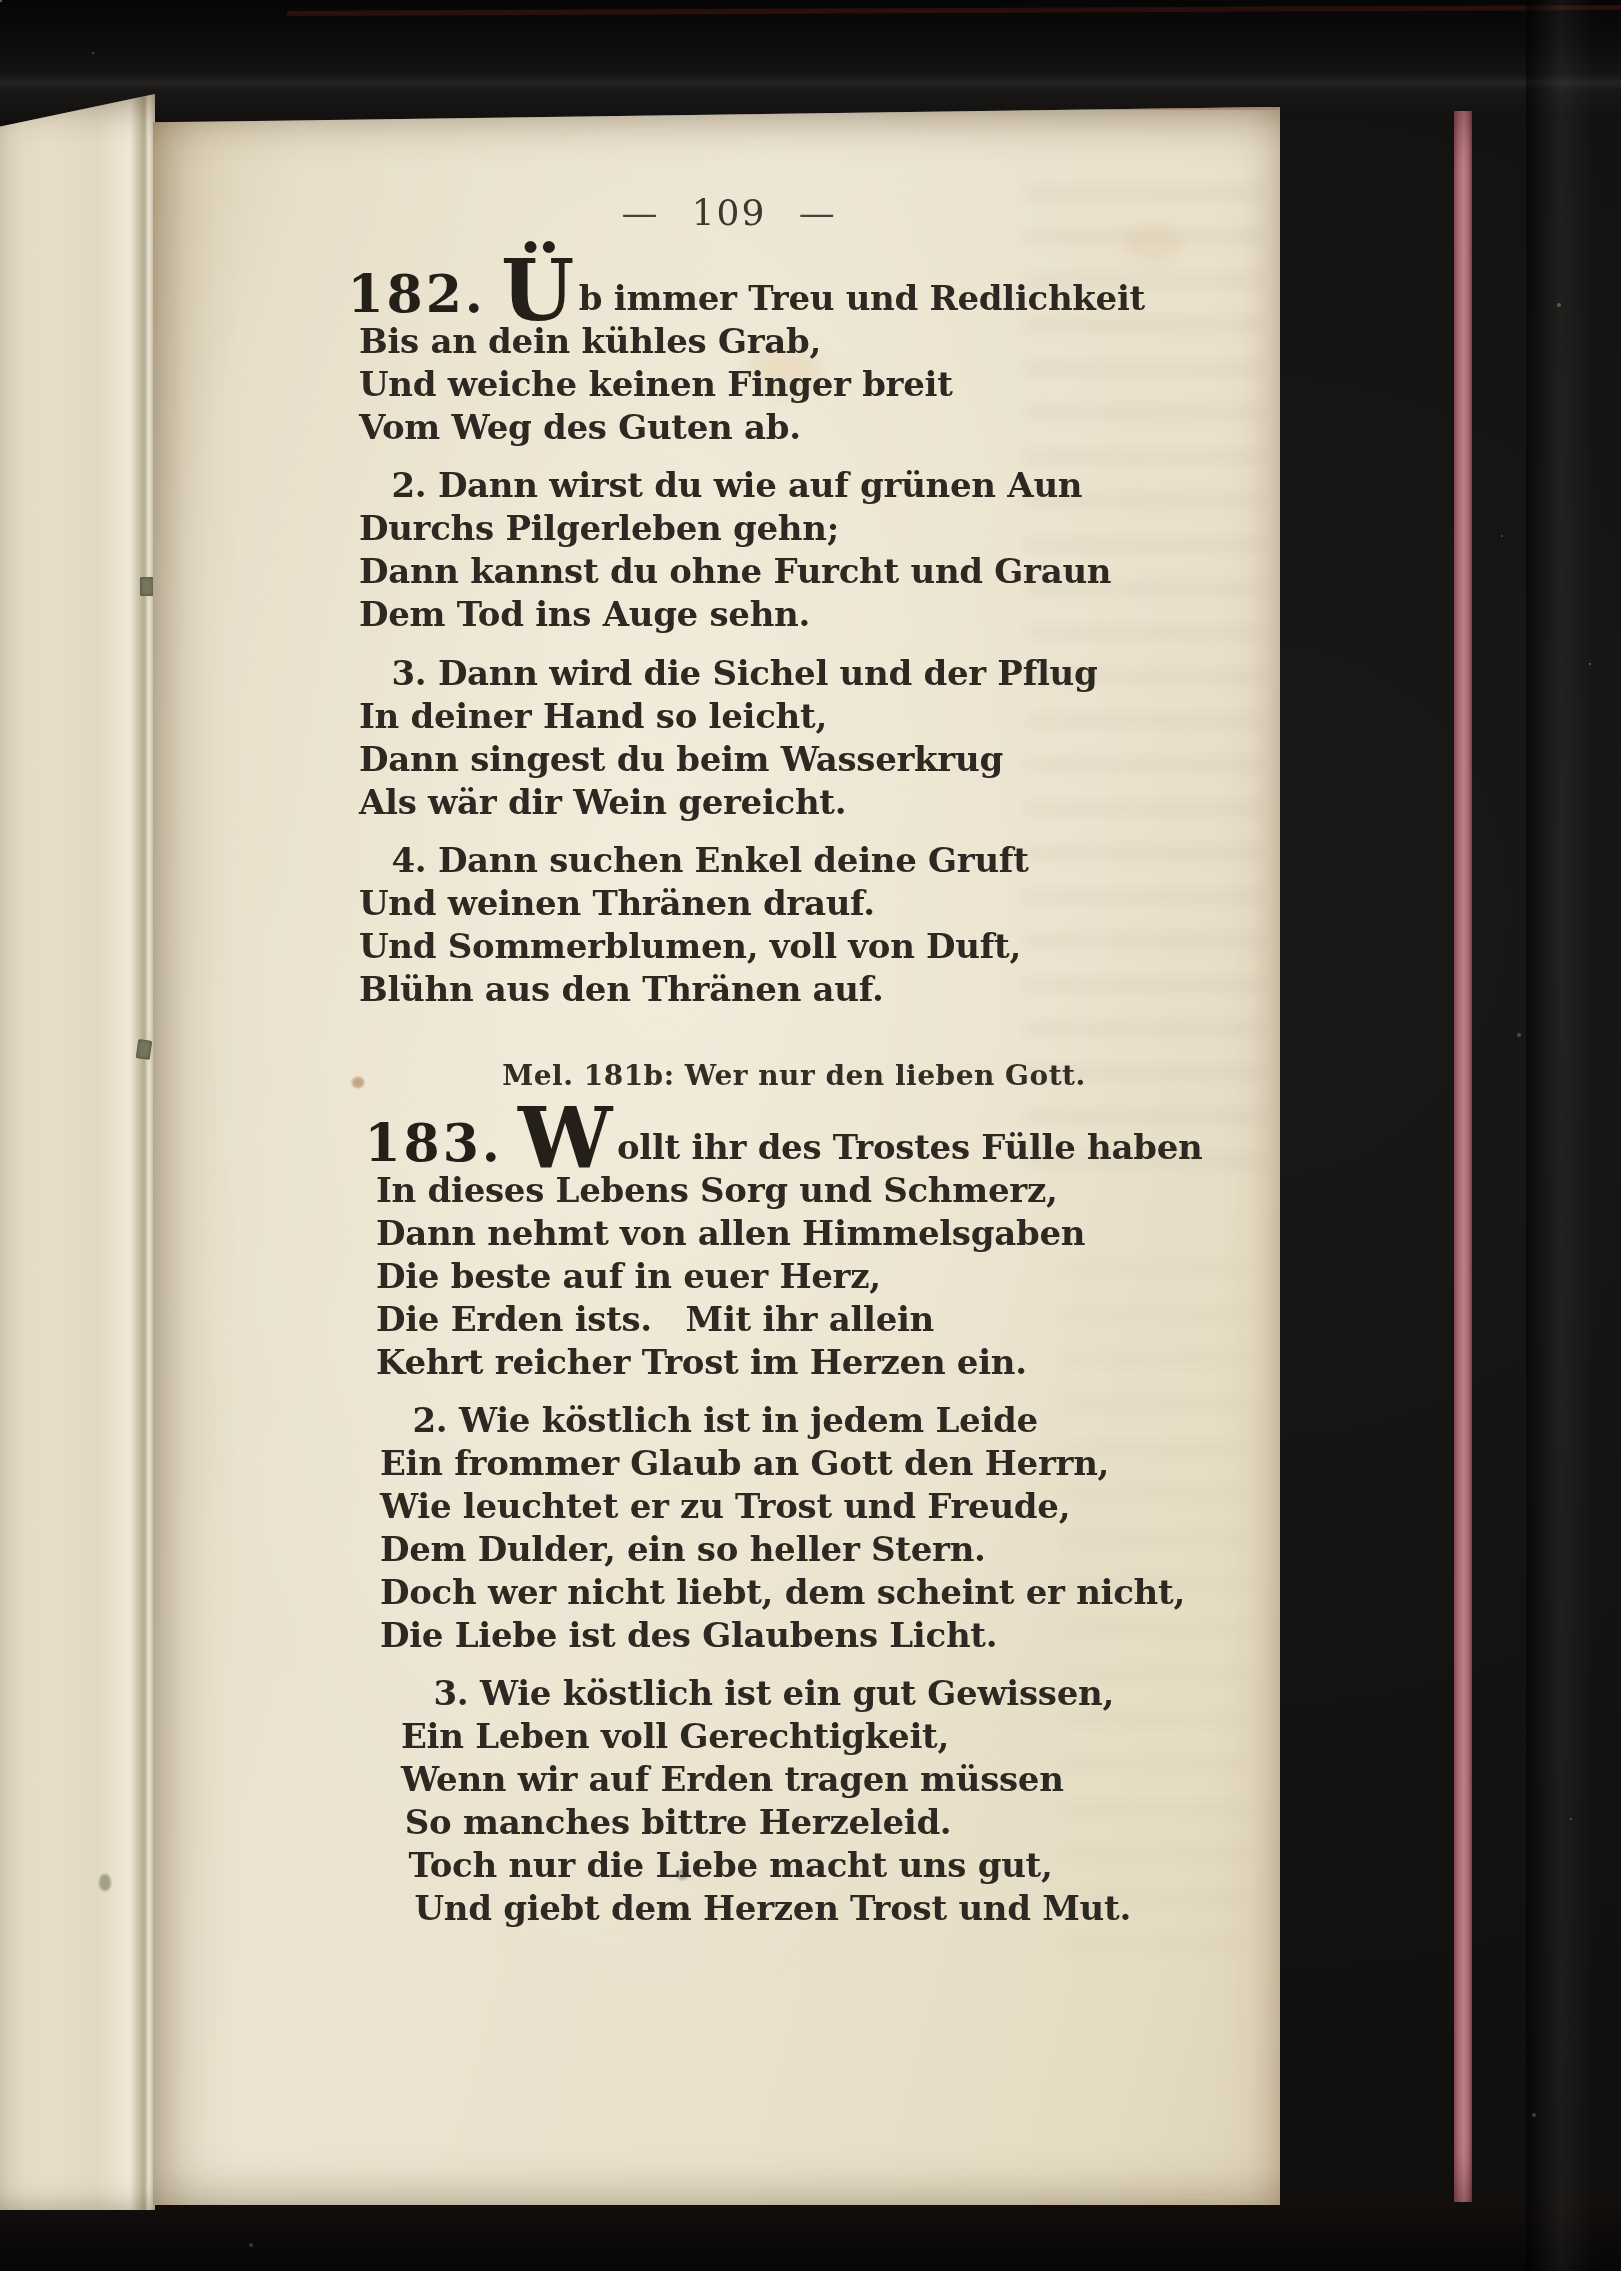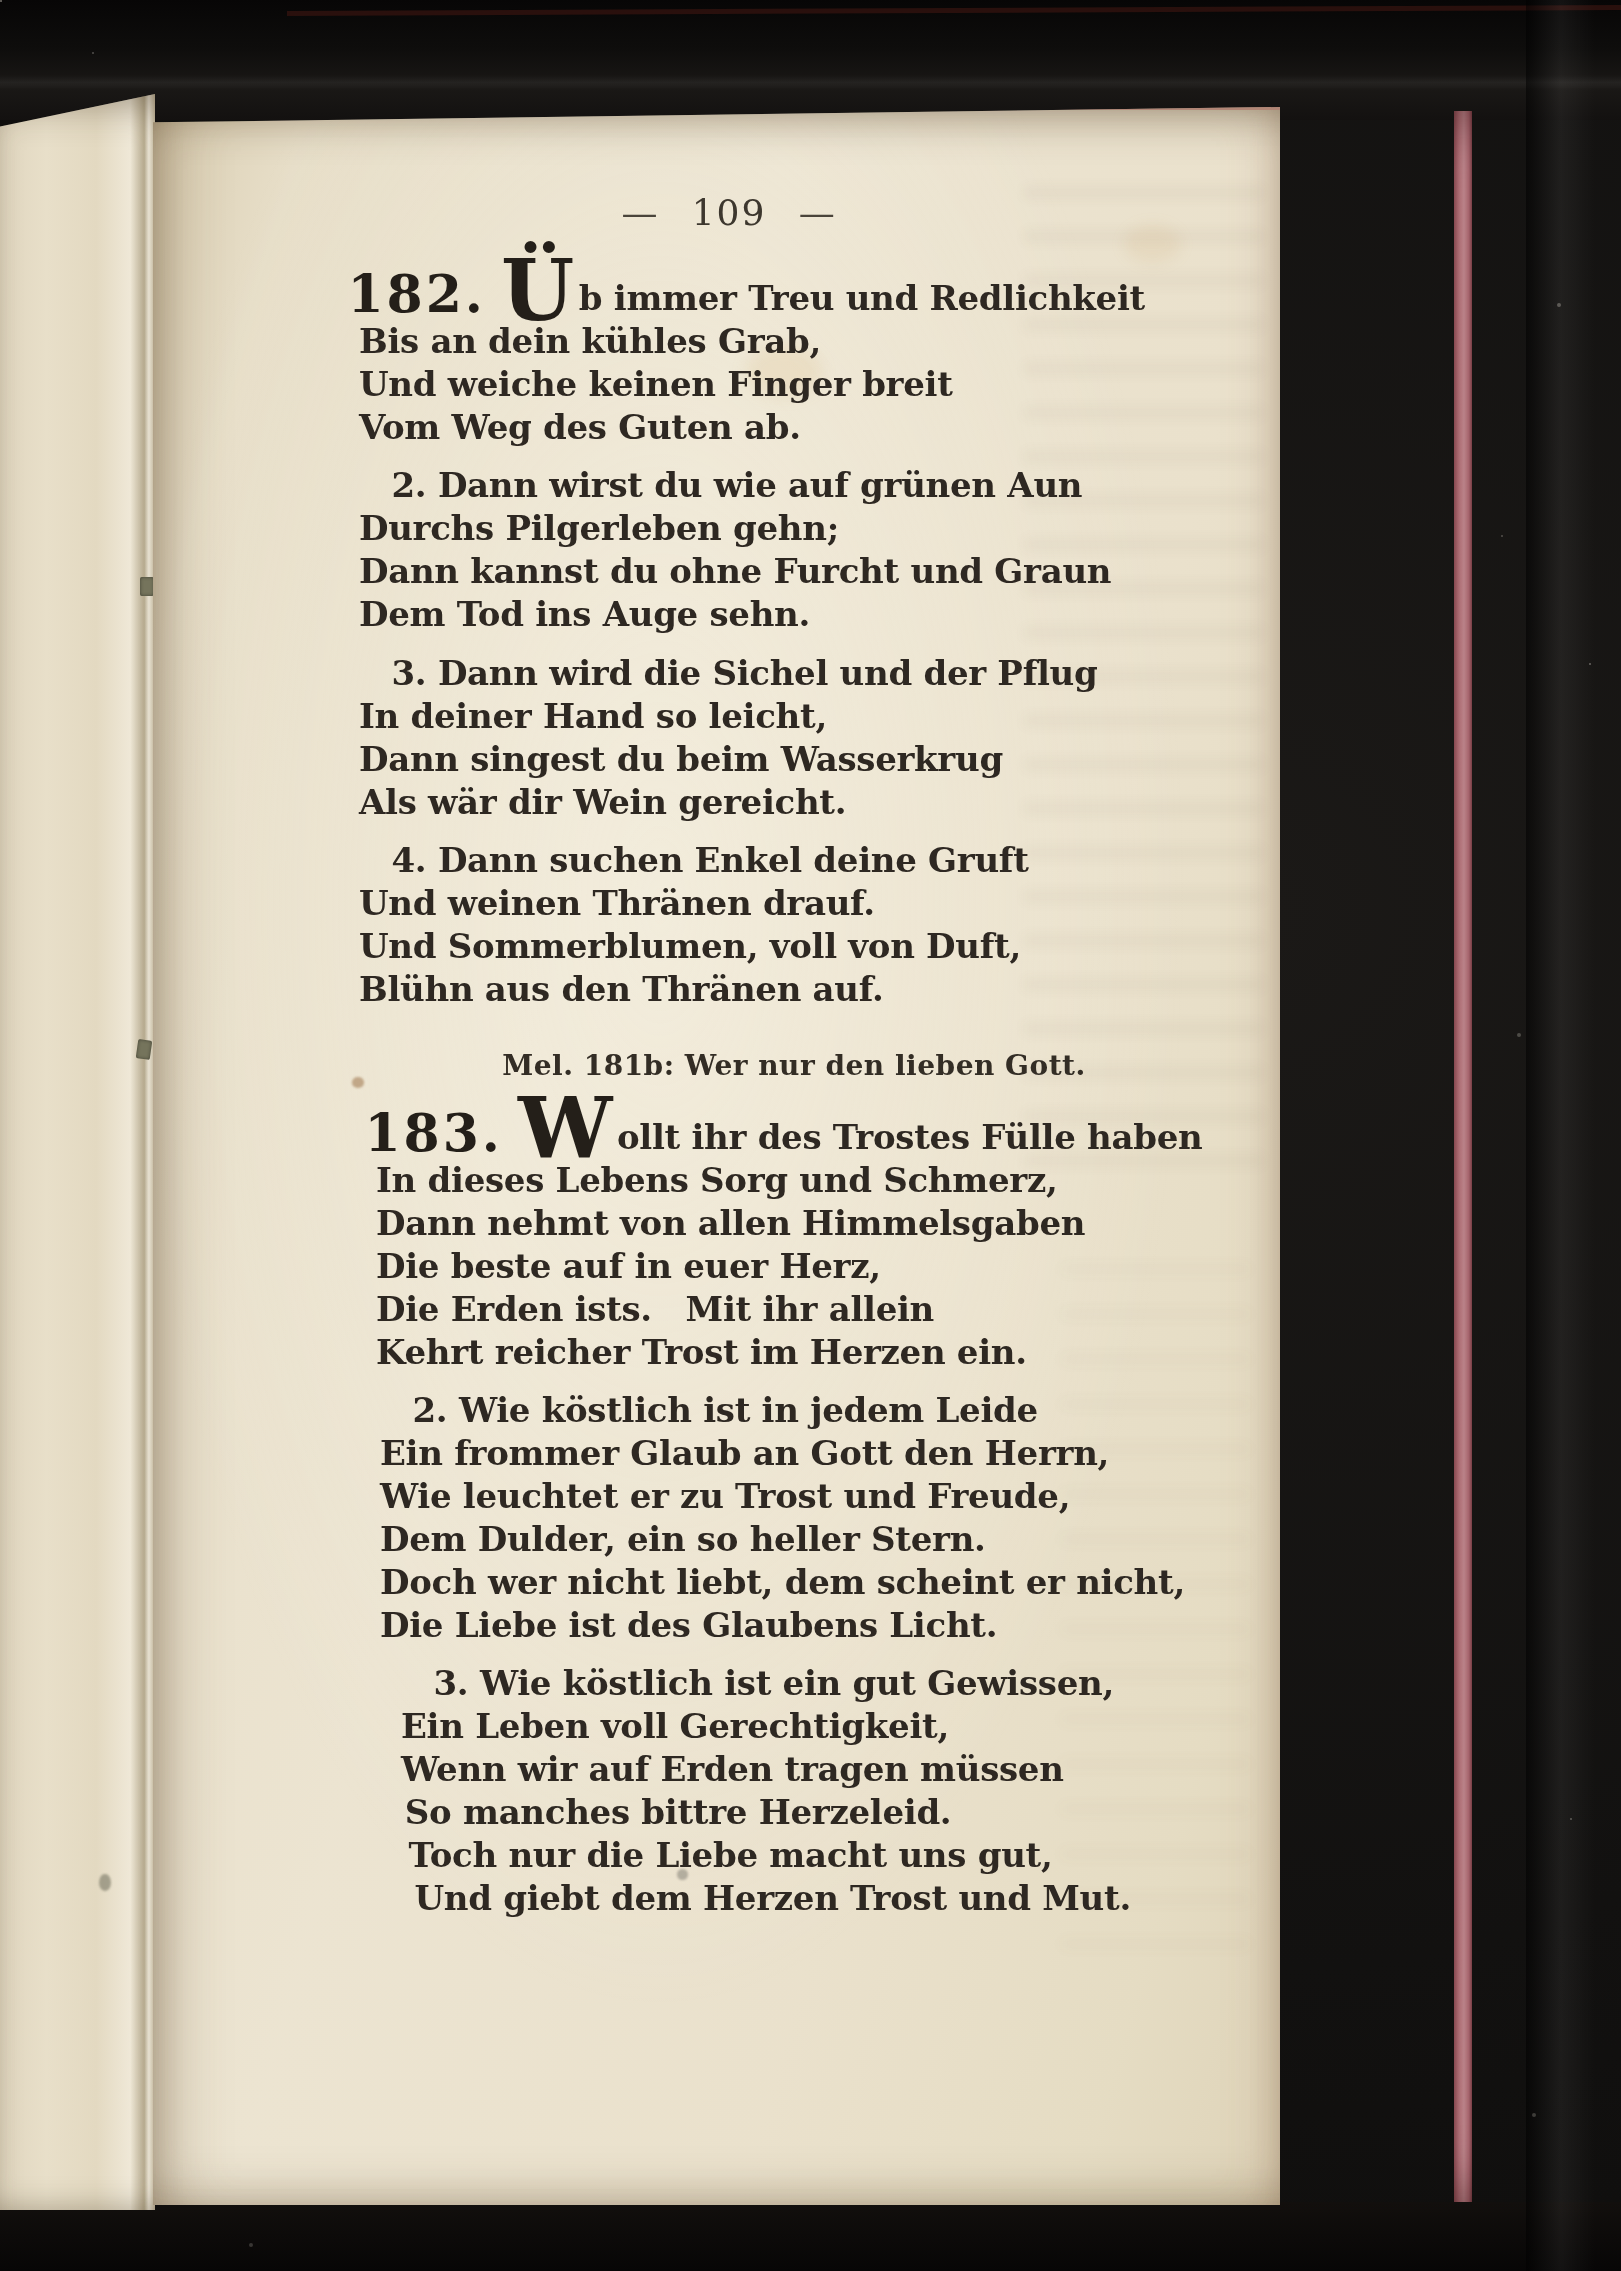--- a/index.html
+++ b/index.html
@@ -69,21 +69,21 @@
   .stain.c{left:524px;top:1759px;width:10.5px;height:10.5px;background:rgba(110,108,100,.45);filter:blur(1px);}
   .stain.d{left:971px;top:115px;width:57px;height:38px;background:rgba(200,150,80,.10);filter:blur(6.7px);}
   
   .text-col{position:absolute;left:206px;top:0;width:908px;}
   .page-number{position:relative;left:-84px;margin-top:82px;text-align:center;
     font-size:36px;font-weight:400;color:#3d372e;letter-spacing:1.9px;}
   .page-number .dash{padding:0 32.5px;color:#4a443a;}
   .melody{position:relative;text-align:center;font-weight:700;font-size:29px;
     color:#332d25;letter-spacing:0.5px;}
   .hymn-182 .melody{left:-96px;margin-top:54px;}
-  .hymn-183 .melody{left:-19px;margin-top:38px;font-size:28px;}
+  .hymn-183 .melody{left:-19px;margin-top:48px;font-size:28px;}
   .line{white-space:nowrap;line-height:43px;font-size:34px;font-weight:700;
     letter-spacing:-0.3px;color:var(--ink,#2e2822);}
   .line.ind{text-indent:32.5px;}
   .hline{margin-top:44px;overflow:visible;}
   .hymn-183 .hline{margin-top:34px;transform:translateX(17px);}
   .hymn-no{font-family:"DejaVu Serif","Liberation Serif",serif;font-size:52px;line-height:0;
     font-weight:700;color:#241f19;letter-spacing:2.9px;margin-left:-11.5px;margin-right:15.3px;
     vertical-align:-1.9px;}
   .dropcap{font-size:84px;line-height:0;font-weight:700;color:#241f19;margin-right:4.8px;
     vertical-align:-9.6px;}

